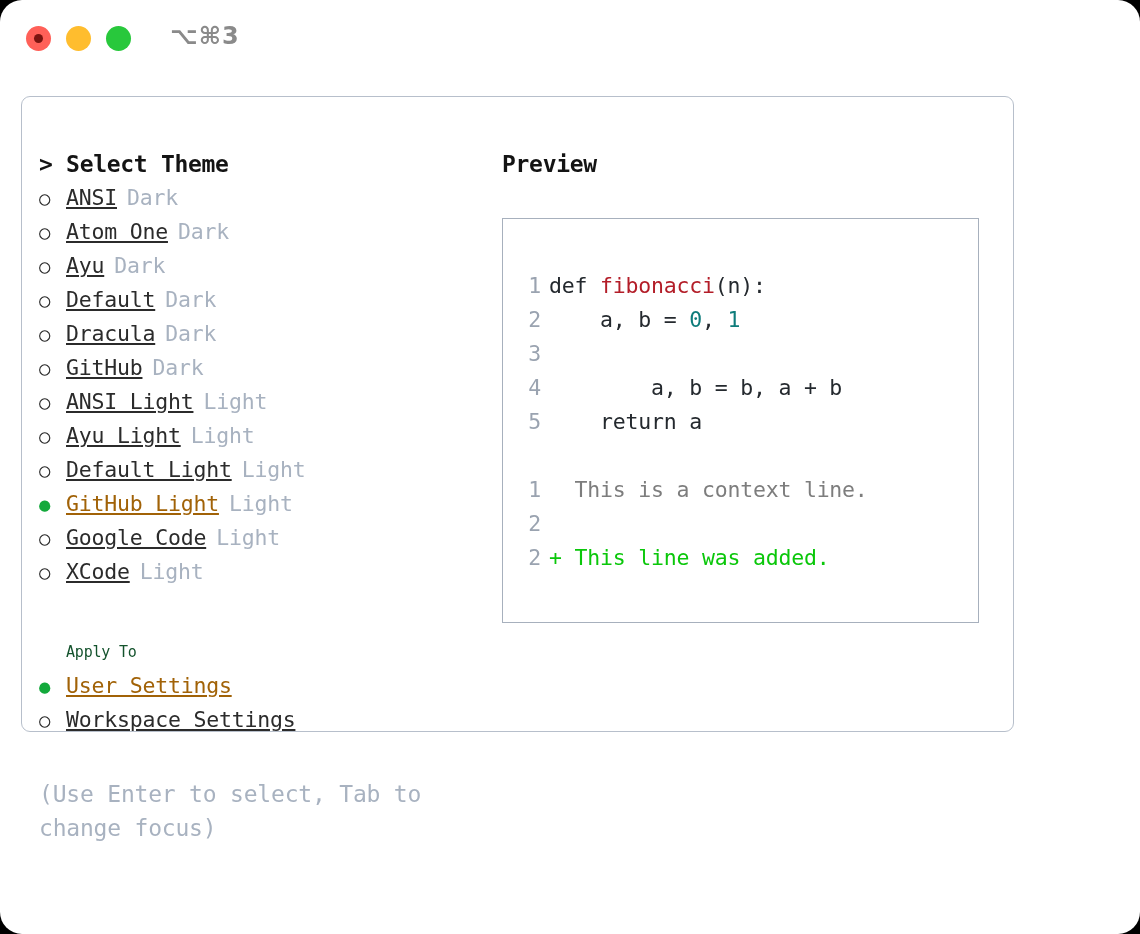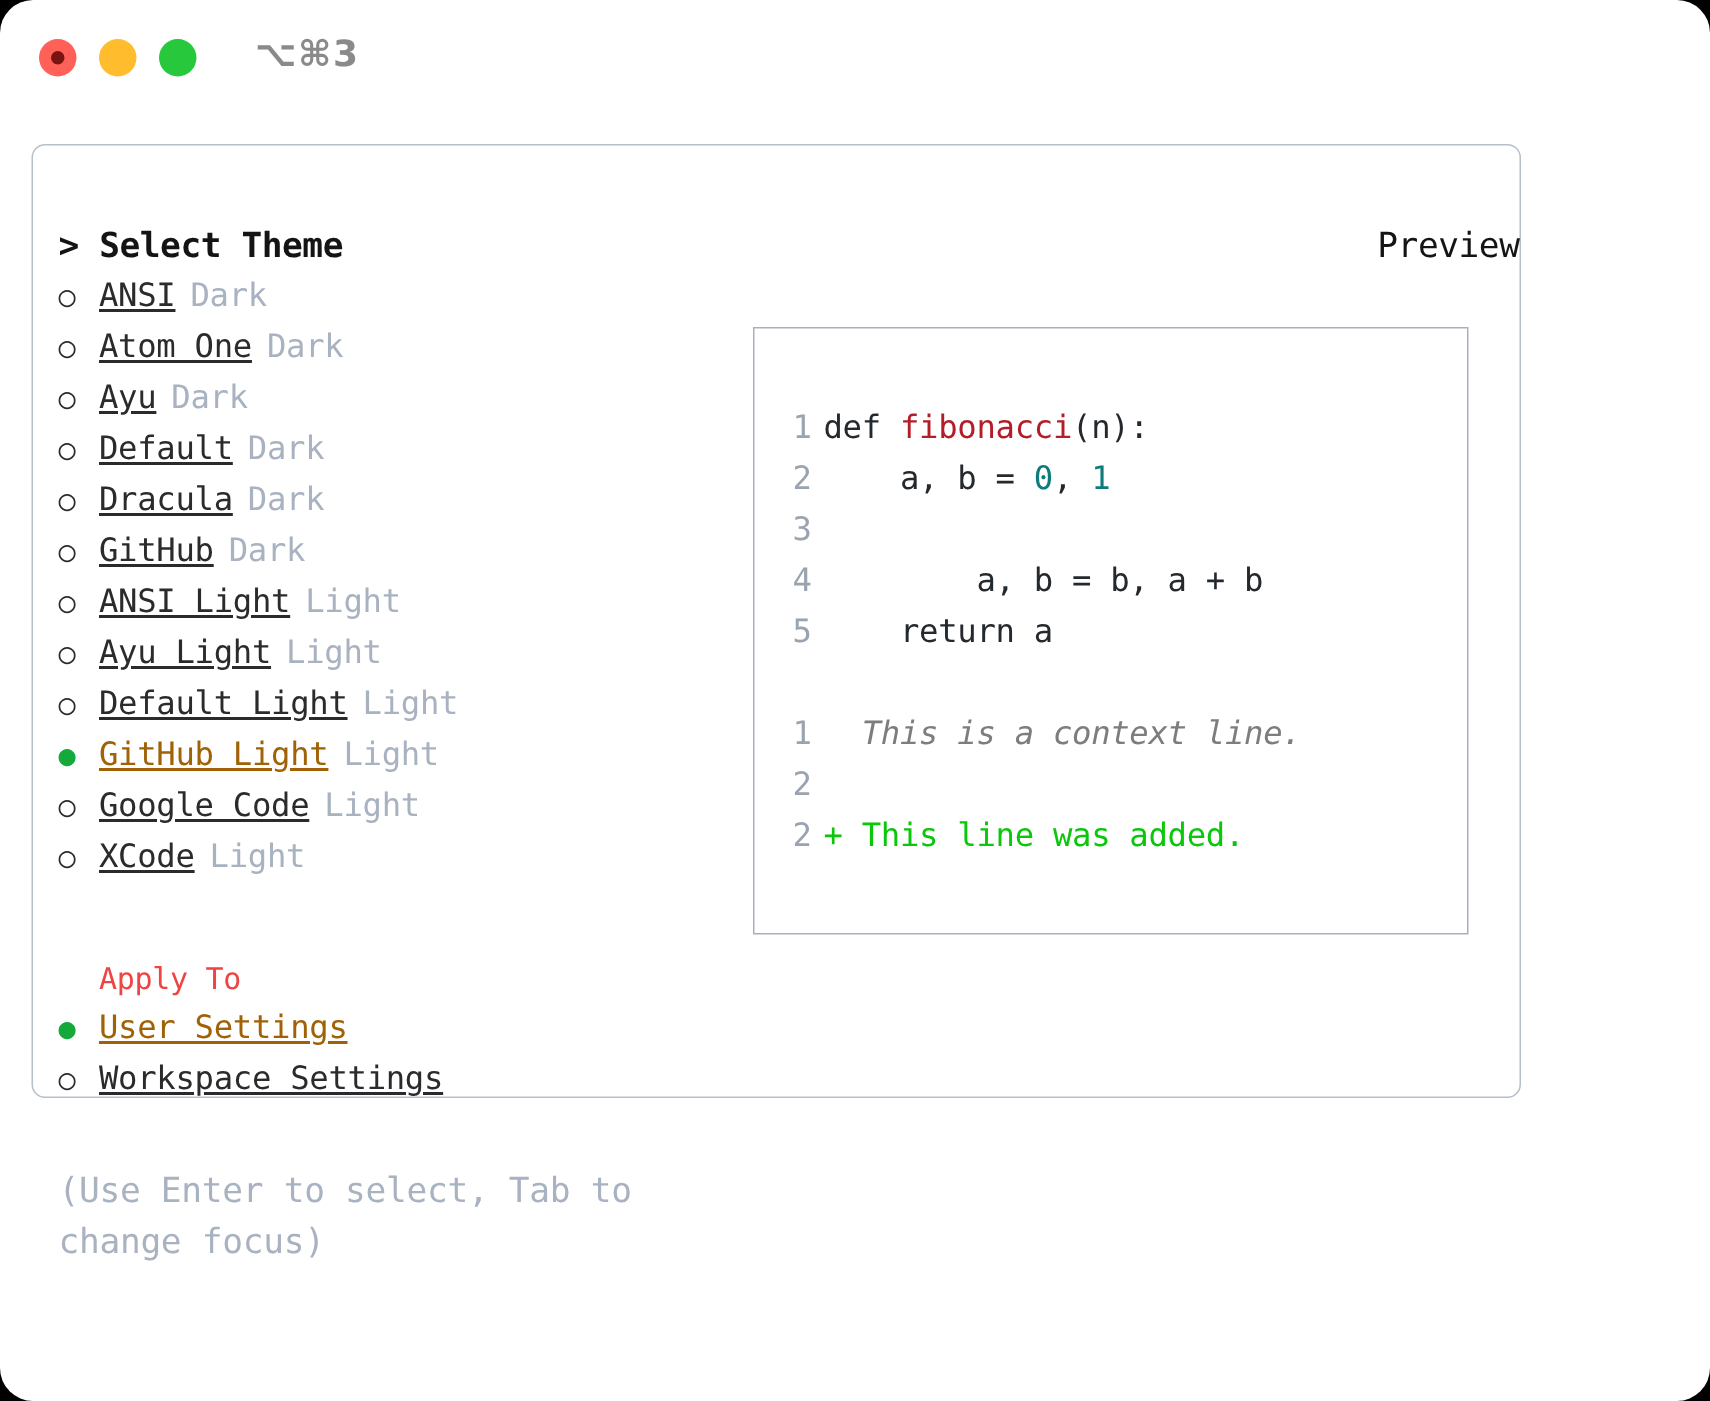--- a/index.html
+++ b/index.html
@@ -125,22 +125,22 @@
 
   .opt .name   { color: #2b2b2b; text-decoration: underline; }
   .opt.selected .name { color: #a16207; }
 
   .opt .tag {
     color: #a8b2c0;
     padding-left: 10px;
   }
 
   .subhead {
-    font-size: 20px;
-    color: #ef4444;
+    font-size: 15px;
+    color: #14532d;
     line-height: 34px;
     padding-left: 27px;
     white-space: pre;
     letter-spacing: -0.2px;
   }
 
   .spacer-lg { height: 46px; }
   .spacer-md { height: 40px; }
 
   .hint {
@@ -153,26 +153,25 @@
   }
 
   
   #right-col {
     flex: 1;
     padding: 50px 0 0 0;
   }
 
   #preview-title {
     font-size: 23px;
-    font-weight: 400;
+    font-weight: 700;
     color: #141414;
     line-height: 34px;
     padding-left: 0;
     letter-spacing: -0.3px;
-    text-align: right;
   }
 
   #code-box {
     margin-top: 37px;
     width: 477px;
     height: 405px;
     border: 1.5px solid #a7b0bd;
     background: #ffffff;
     padding: 50px 0 0 18px;
   }
@@ -194,21 +193,21 @@
   }
 
   .code-txt { color: #24292e; }
 
   .tok-fn   { color: #b31d28; }
   .tok-num  { color: #0e7c7b; }
   .tok-bi   { color: #1189c2; }
 
   .blank-line { height: 34px; }
 
-  .diff-ctx { color: #7d7d7d; font-style: italic; }
+  .diff-ctx { color: #7d7d7d; }
   .diff-del { color: #c9221b; }
   .diff-add { color: #0ac70a; }
 </style>
 </head>
 <body>
 
 <div id="window">
 
   <div id="titlebar">
     <div class="lights">

